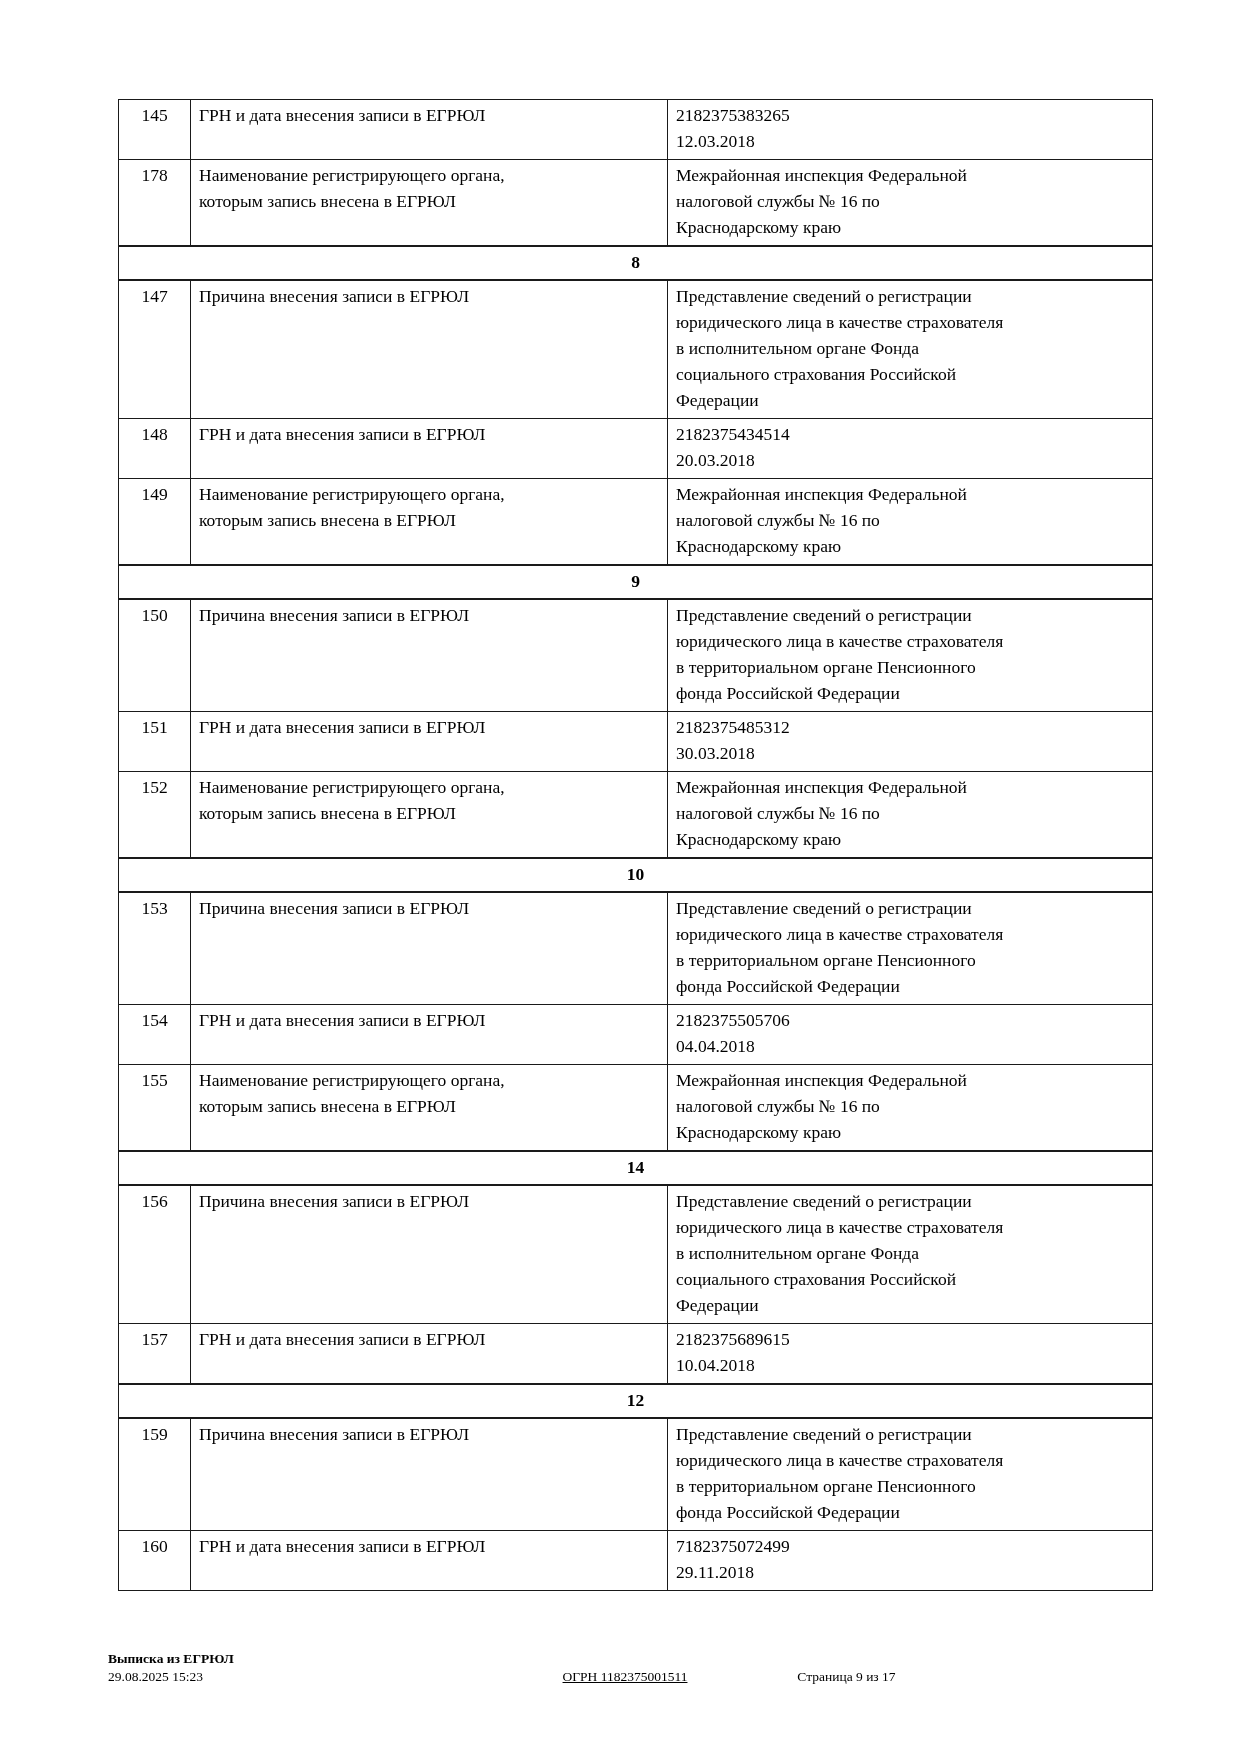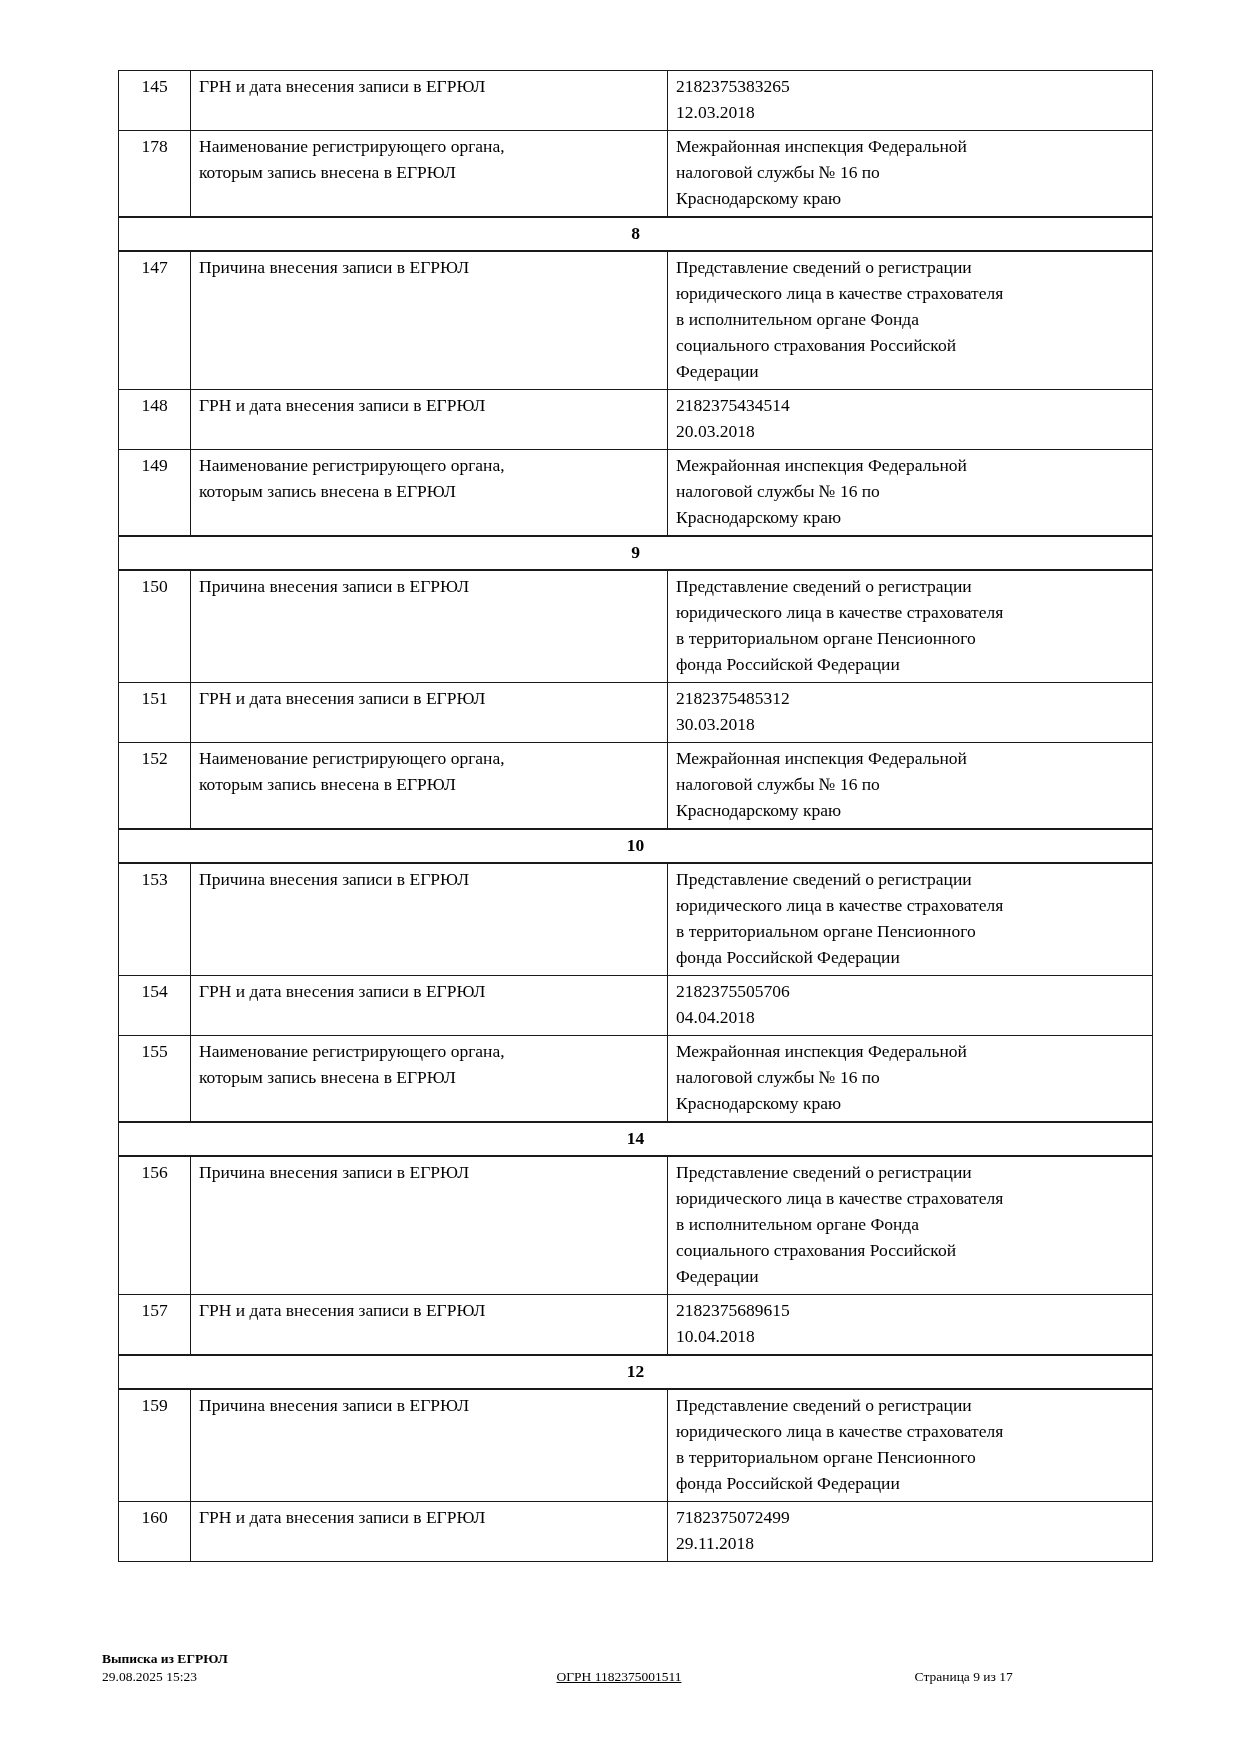--- a/index.html
+++ b/index.html
@@ -10,21 +10,21 @@
     color: #000000;
     font-family: "Liberation Serif", "DejaVu Serif", serif;
     position: relative;
     overflow: hidden;
   }
   .page { position: absolute; inset: 0; background: #ffffff; }
 
   table.doc-table {
     position: absolute;
     left: 118px;
-    top: 70px;
+    top: 99px;
     width: 1034px;
     border-collapse: collapse;
     table-layout: fixed;
     font-size: 17.5px;
     line-height: 26px;
     font-family: Liberation Serif, serif;
   }
   table.doc-table td {
     border: 1px solid #1a1a1a;
     vertical-align: top;
@@ -41,31 +41,31 @@
     text-align: center;
     font-weight: bold;
     border-top-width: 2px;
     border-bottom-width: 2px;
     padding-top: 2px;
     padding-bottom: 4px;
   }
 
   .footer {
     position: absolute;
-    left: 102px;
+    left: 108px;
     top: 1650px;
     width: 1034px;
     display: flex;
     align-items: flex-end;
     font-size: 13.5px;
     line-height: 1.32;
   }
   .footer-left  { flex: 1; text-align: left; }
   .footer-center{ flex: 1; text-align: center; text-decoration: underline; }
-  .footer-right { flex: 1; text-align: center; }
+  .footer-right { flex: 1; text-align: left; }
   .footer-title { font-weight: bold; }
 </style>
 </head>
 <body>
 
 <div class="page">
 
   <table class="doc-table">
     <colgroup>
       <col style="width:72px">

